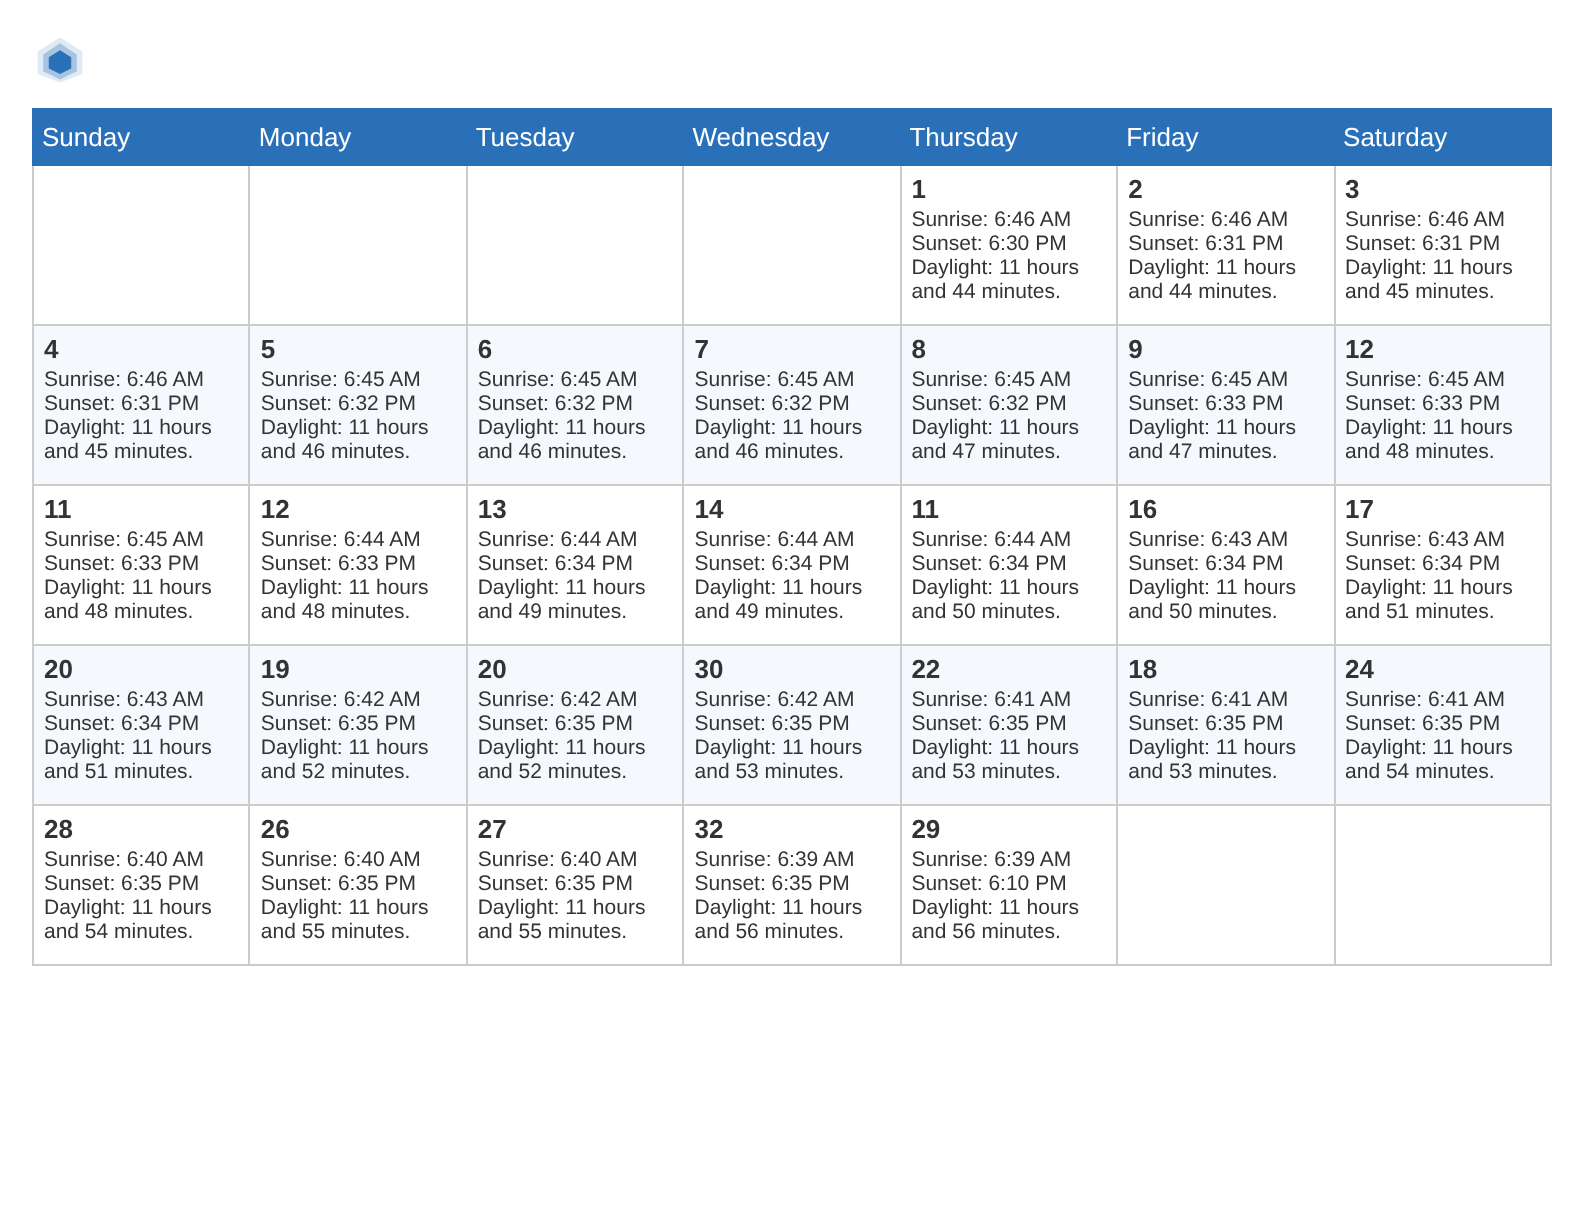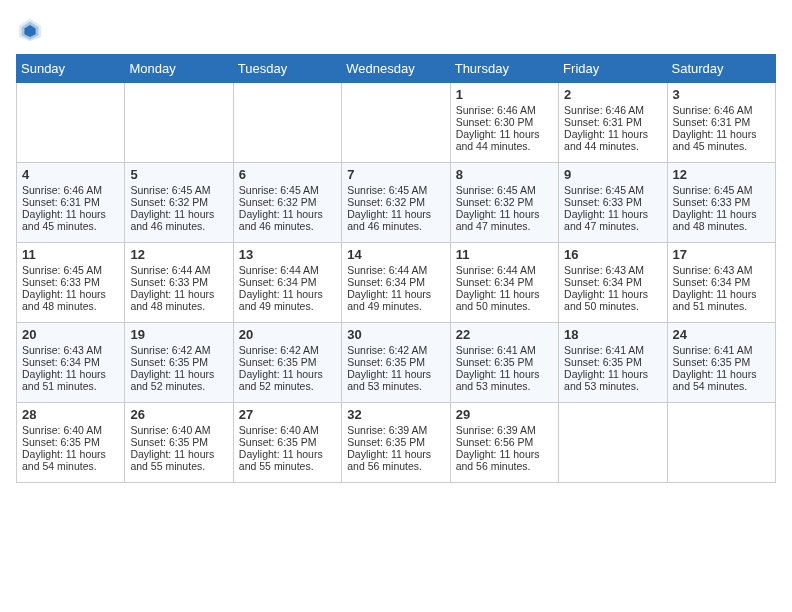--- a/index.html
+++ b/index.html
@@ -302,20 +302,20 @@
         </td>
         <td>
           <span class="day-num">32</span>
           <div>Sunrise: 6:39 AM</div>
           <div>Sunset: 6:35 PM</div>
           <div>Daylight: 11 hours and 56 minutes.</div>
         </td>
         <td>
           <span class="day-num">29</span>
           <div>Sunrise: 6:39 AM</div>
-          <div>Sunset: 6:56 PM</div>
+          <div>Sunset: 6:10 PM</div>
           <div>Daylight: 11 hours and 56 minutes.</div>
         </td>
         <td class="empty"></td>
         <td class="empty"></td>
       </tr>
     </tbody>
 </table>
 
 </body></html>

